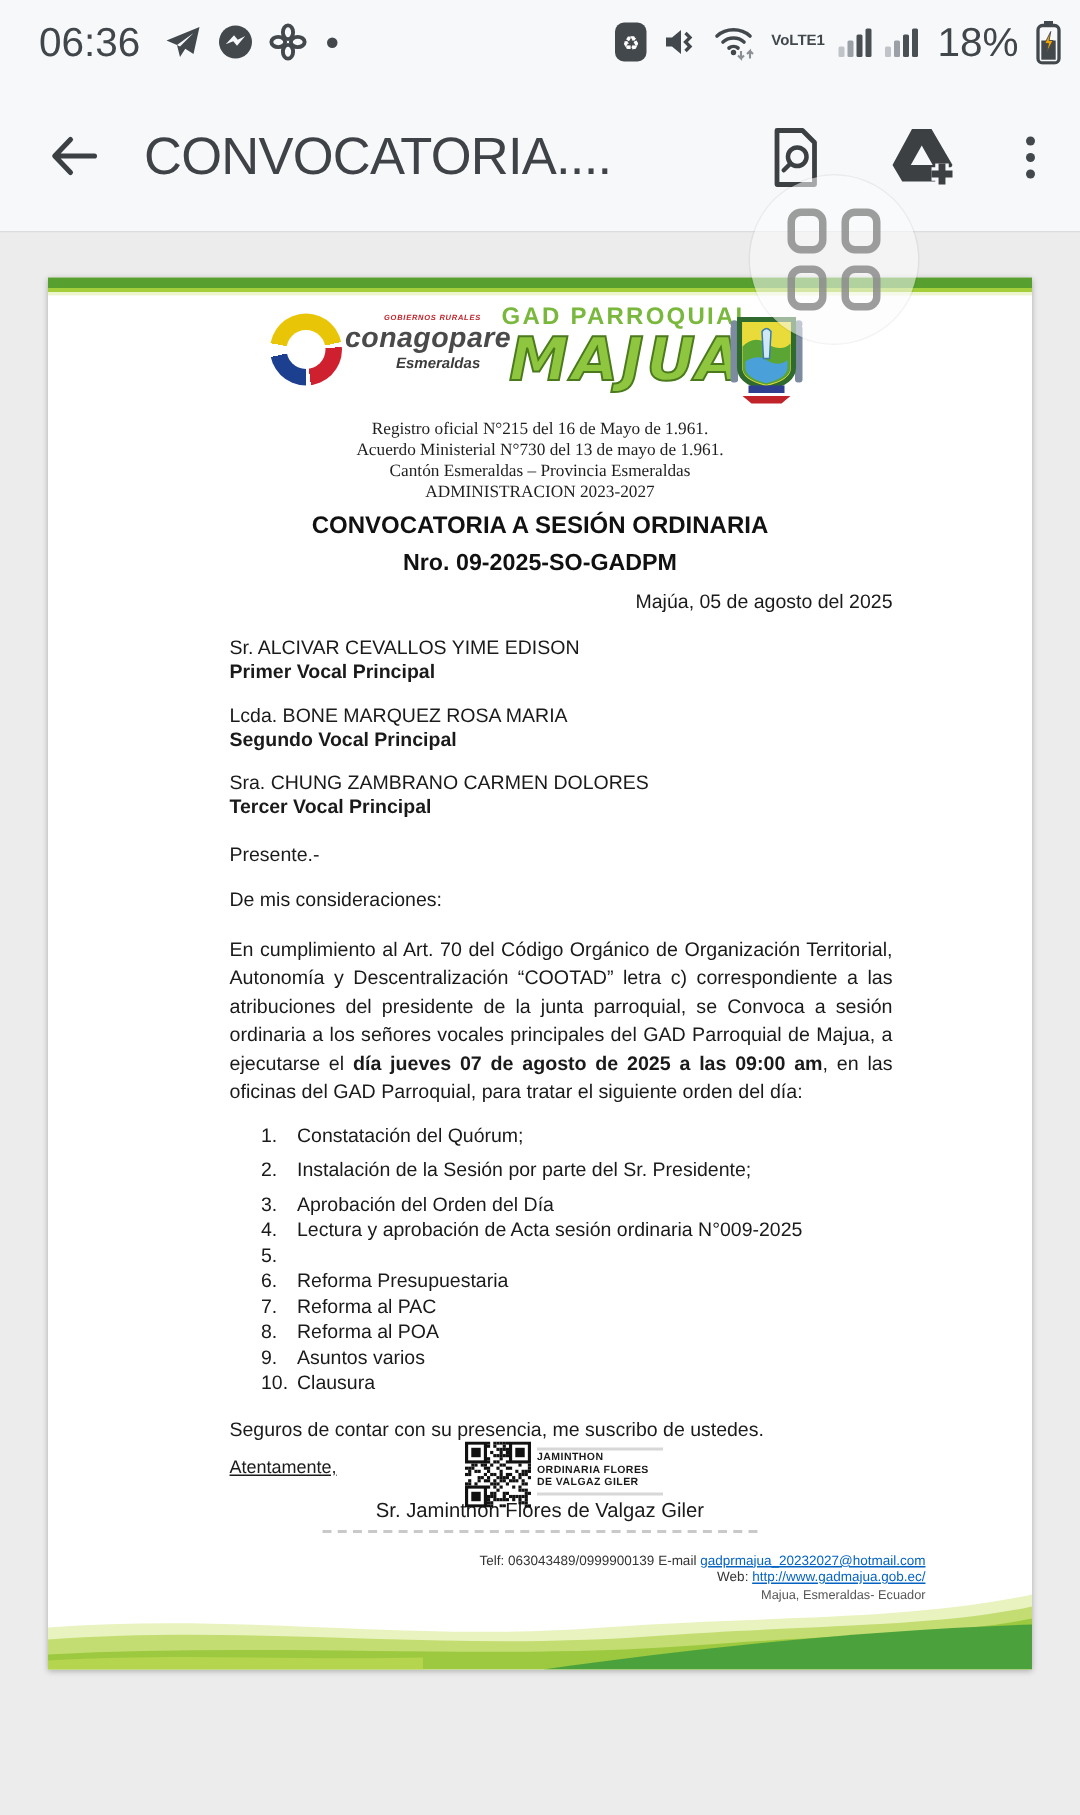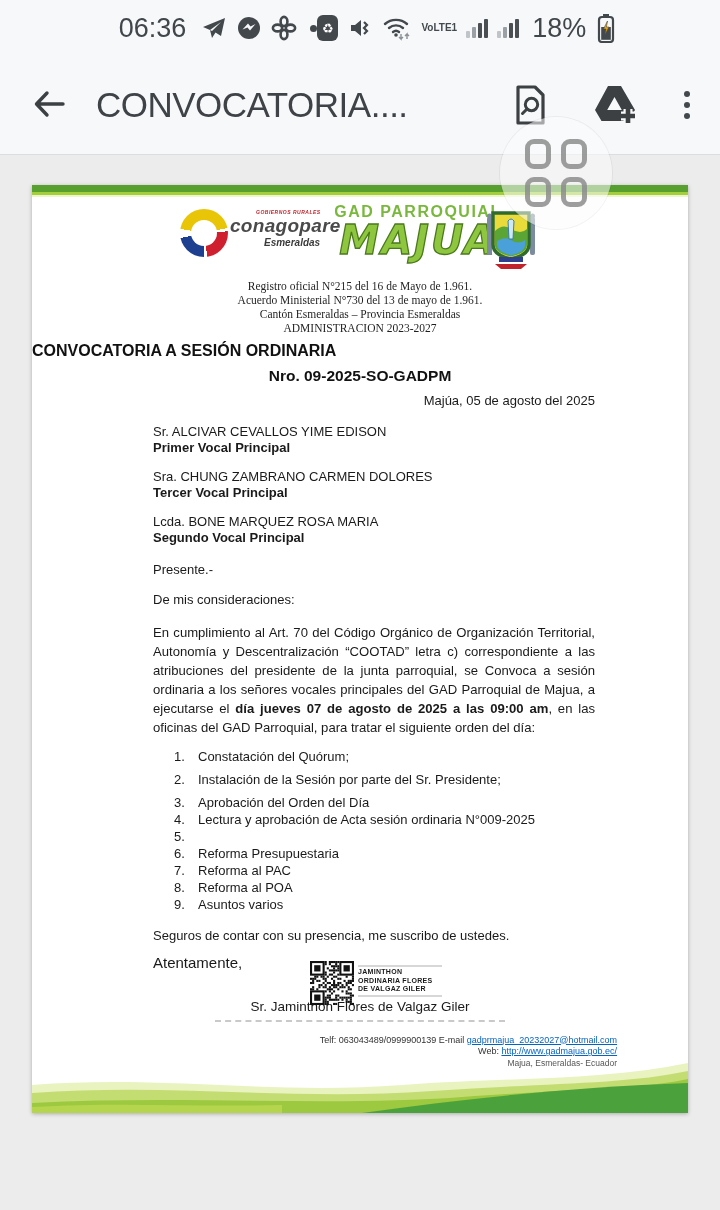--- a/index.html
+++ b/index.html
@@ -1,21 +1,21 @@
 <!DOCTYPE html>
 <html><head>
 <meta charset="utf-8">
 <style>
   * { margin:0; padding:0; box-sizing:border-box; }
   html,body { width:720px; background:#ececec; font-family:"Liberation Sans", sans-serif; }
   .screen { position:relative; width:720px; height:1210px; background:#ececec; overflow:hidden; }
 
   
   .status-bar { position:absolute; top:0; left:0; width:720px; height:56px; background:#f7f8fa;
-    display:flex; align-items:center; justify-content:center; padding:0 12px; z-index:5; }
+    display:flex; align-items:center; justify-content:space-between; padding:0 12px; z-index:5; }
   .sb-left, .sb-right { display:flex; align-items:center; gap:9px; }
   .sb-time { font-size:27px; color:#41464b; margin:0 6px 0 14px; }
   .sb-dot { width:7px; height:7px; border-radius:50%; background:#43484d; margin-left:4px; }
   .sb-pct { font-size:27px; color:#41464b; margin:0 2px 0 4px; }
   .volte { display:flex; flex-direction:row; line-height:10px; color:#43484d; font-weight:bold; }
   .volte span:first-child { font-size:10px; }
   .volte span:last-child { font-size:10px; }
   .sigbars { display:flex; align-items:flex-end; gap:2px; height:20px; }
   .sigbars i { display:block; width:4px; border-radius:1px; }
   .batt-saver { width:21px; height:26px; border-radius:6px; background:#43484d; color:#fff;
@@ -56,36 +56,36 @@
   .cona-main { font-size:19px; font-weight:bold; color:#4a4a4a; letter-spacing:0.3px; }
   .cona-sub { font-size:10px; font-weight:bold; color:#3b3b3b; padding-left:34px; }
   .gad-block { position:absolute; left:300px; top:6px; width:172px; text-align:center; }
   .gad-title { font-size:16px; color:#79b83c; letter-spacing:1.5px; font-weight:bold; }
   .gad-name { font-size:40px; font-style:italic; font-weight:800; color:#8ec63f; letter-spacing:2px;
     -webkit-text-stroke:1.3px #4a7a1c; line-height:38px; font-family:"DejaVu Sans", sans-serif; }
   .crest { position:absolute; left:453px; top:12px; }
 
   .registry { text-align:center; font-family:"Liberation Serif", serif; font-size:11.5px;
     line-height:14px; color:#1f1f1f; }
-  .doc-title1 { font-weight:bold; font-size:16px; color:#111; margin-top:7px; }
+  .doc-title1 { text-align:center; font-weight:bold; font-size:16px; color:#111; margin-top:7px; }
   .doc-title2 { text-align:center; font-weight:bold; font-size:15.5px; color:#111; margin-top:7px; }
 
   .doc-content { padding:0 93px; color:#1a1a1a;margin-left:28px; }
   .date-line { text-align:right; font-size:13px; margin:8px 0 16px; }
   .recipient { margin-bottom:13px; font-size:13px; line-height:16px; }
   .r-role { font-weight:bold; }
   .presente { font-size:13px; margin:16px 0 15px; }
   .greeting { font-size:13px; margin-bottom:16px; }
   .body-par { font-size:13.1px; line-height:19px; text-align:justify; margin-bottom:11px; }
   .agenda { margin-left:21px; margin-top:6px; }
   .agenda-item { display:flex; font-size:13px; line-height:17px; }
   .agenda-item.sp { margin-bottom:6px; }
   .agenda-num { width:24px; flex:none; }
   .closing { font-size:13px; margin-top:15px; }
-  .farewell { font-size:15px; margin-top:11px; }
+  .farewell { font-size:12px; margin-top:11px;text-decoration:underline; }
 
   .sig-block { position:absolute; left:0; top:776px; width:656px; }
   .qr { position:absolute; left:278px; top:0; width:44px; height:44px; z-index:2; }
   .stamp { position:absolute; left:326px; top:3px; }
   .stamp-bar { height:2px; width:84px; background:#d7d7d7; margin:1px 0; }
   .stamp-line { font-family:Liberation Sans, sans-serif; font-size:7px; font-weight:bold;
     line-height:8.5px; color:#1a1a1a; letter-spacing:0.3px; }
   .sig-name { text-align:center; font-size:13.5px; color:#1a1a1a; padding-top:38px; }
   .sig-dashes { width:290px; margin:6px auto 0; border-top:2.5px dashed #c9c9c9; }
 
@@ -241,26 +241,26 @@
     <div class="doc-title2">Nro. 09-2025-SO-GADPM</div>
 
     <div class="doc-content">
       <div class="date-line">Majúa, 05 de agosto del 2025</div>
 
       <div class="recipient">
         <div class="r-name">Sr. ALCIVAR CEVALLOS YIME EDISON</div>
         <div class="r-role">Primer Vocal Principal</div>
       </div>
       <div class="recipient">
+        <div class="r-name">Lcda. BONE MARQUEZ ROSA MARIA</div>
+        <div class="r-role">Segundo Vocal Principal</div>
+      </div>
+      <div class="recipient">
         <div class="r-name">Sra. CHUNG ZAMBRANO CARMEN DOLORES</div>
         <div class="r-role">Tercer Vocal Principal</div>
-      </div>
-      <div class="recipient">
-        <div class="r-name">Lcda. BONE MARQUEZ ROSA MARIA</div>
-        <div class="r-role">Segundo Vocal Principal</div>
       </div>
 
       <div class="presente">Presente.-</div>
       <div class="greeting">De mis consideraciones:</div>
 
       <div class="body-par"><span>En cumplimiento al Art. 70 del Código Orgánico de Organización Territorial, Autonomía y Descentralización “COOTAD” letra c) correspondiente a las atribuciones del presidente de la junta parroquial, se Convoca a sesión ordinaria a los señores vocales principales del GAD Parroquial de Majua, a ejecutarse el </span><b>día jueves  07 de agosto de 2025 a las 09:00 am</b><span>, en las oficinas del GAD Parroquial, para tratar el siguiente orden del día:</span></div>
 
       <div class="agenda">
         <div class="agenda-item sp">
             <span class="agenda-num">1.</span>
@@ -289,20 +289,24 @@
             <span class="agenda-num">7.</span>
             <span>Reforma al PAC</span>
           </div>
         <div class="agenda-item">
             <span class="agenda-num">8.</span>
             <span>Reforma al POA</span>
           </div>
         <div class="agenda-item">
             <span class="agenda-num">9.</span>
             <span>Asuntos varios</span>
+          </div>
+        <div class="agenda-item">
+            <span class="agenda-num">10.</span>
+            <span>Clausura</span>
           </div>
       </div>
 
       <div class="closing">Seguros de contar con su presencia, me suscribo de ustedes.</div>
       <div class="farewell">Atentamente,</div>
     </div>
 
     <div class="sig-block">
       <svg class="qr" viewBox="0 0 21 21">
           <g fill="#111">

